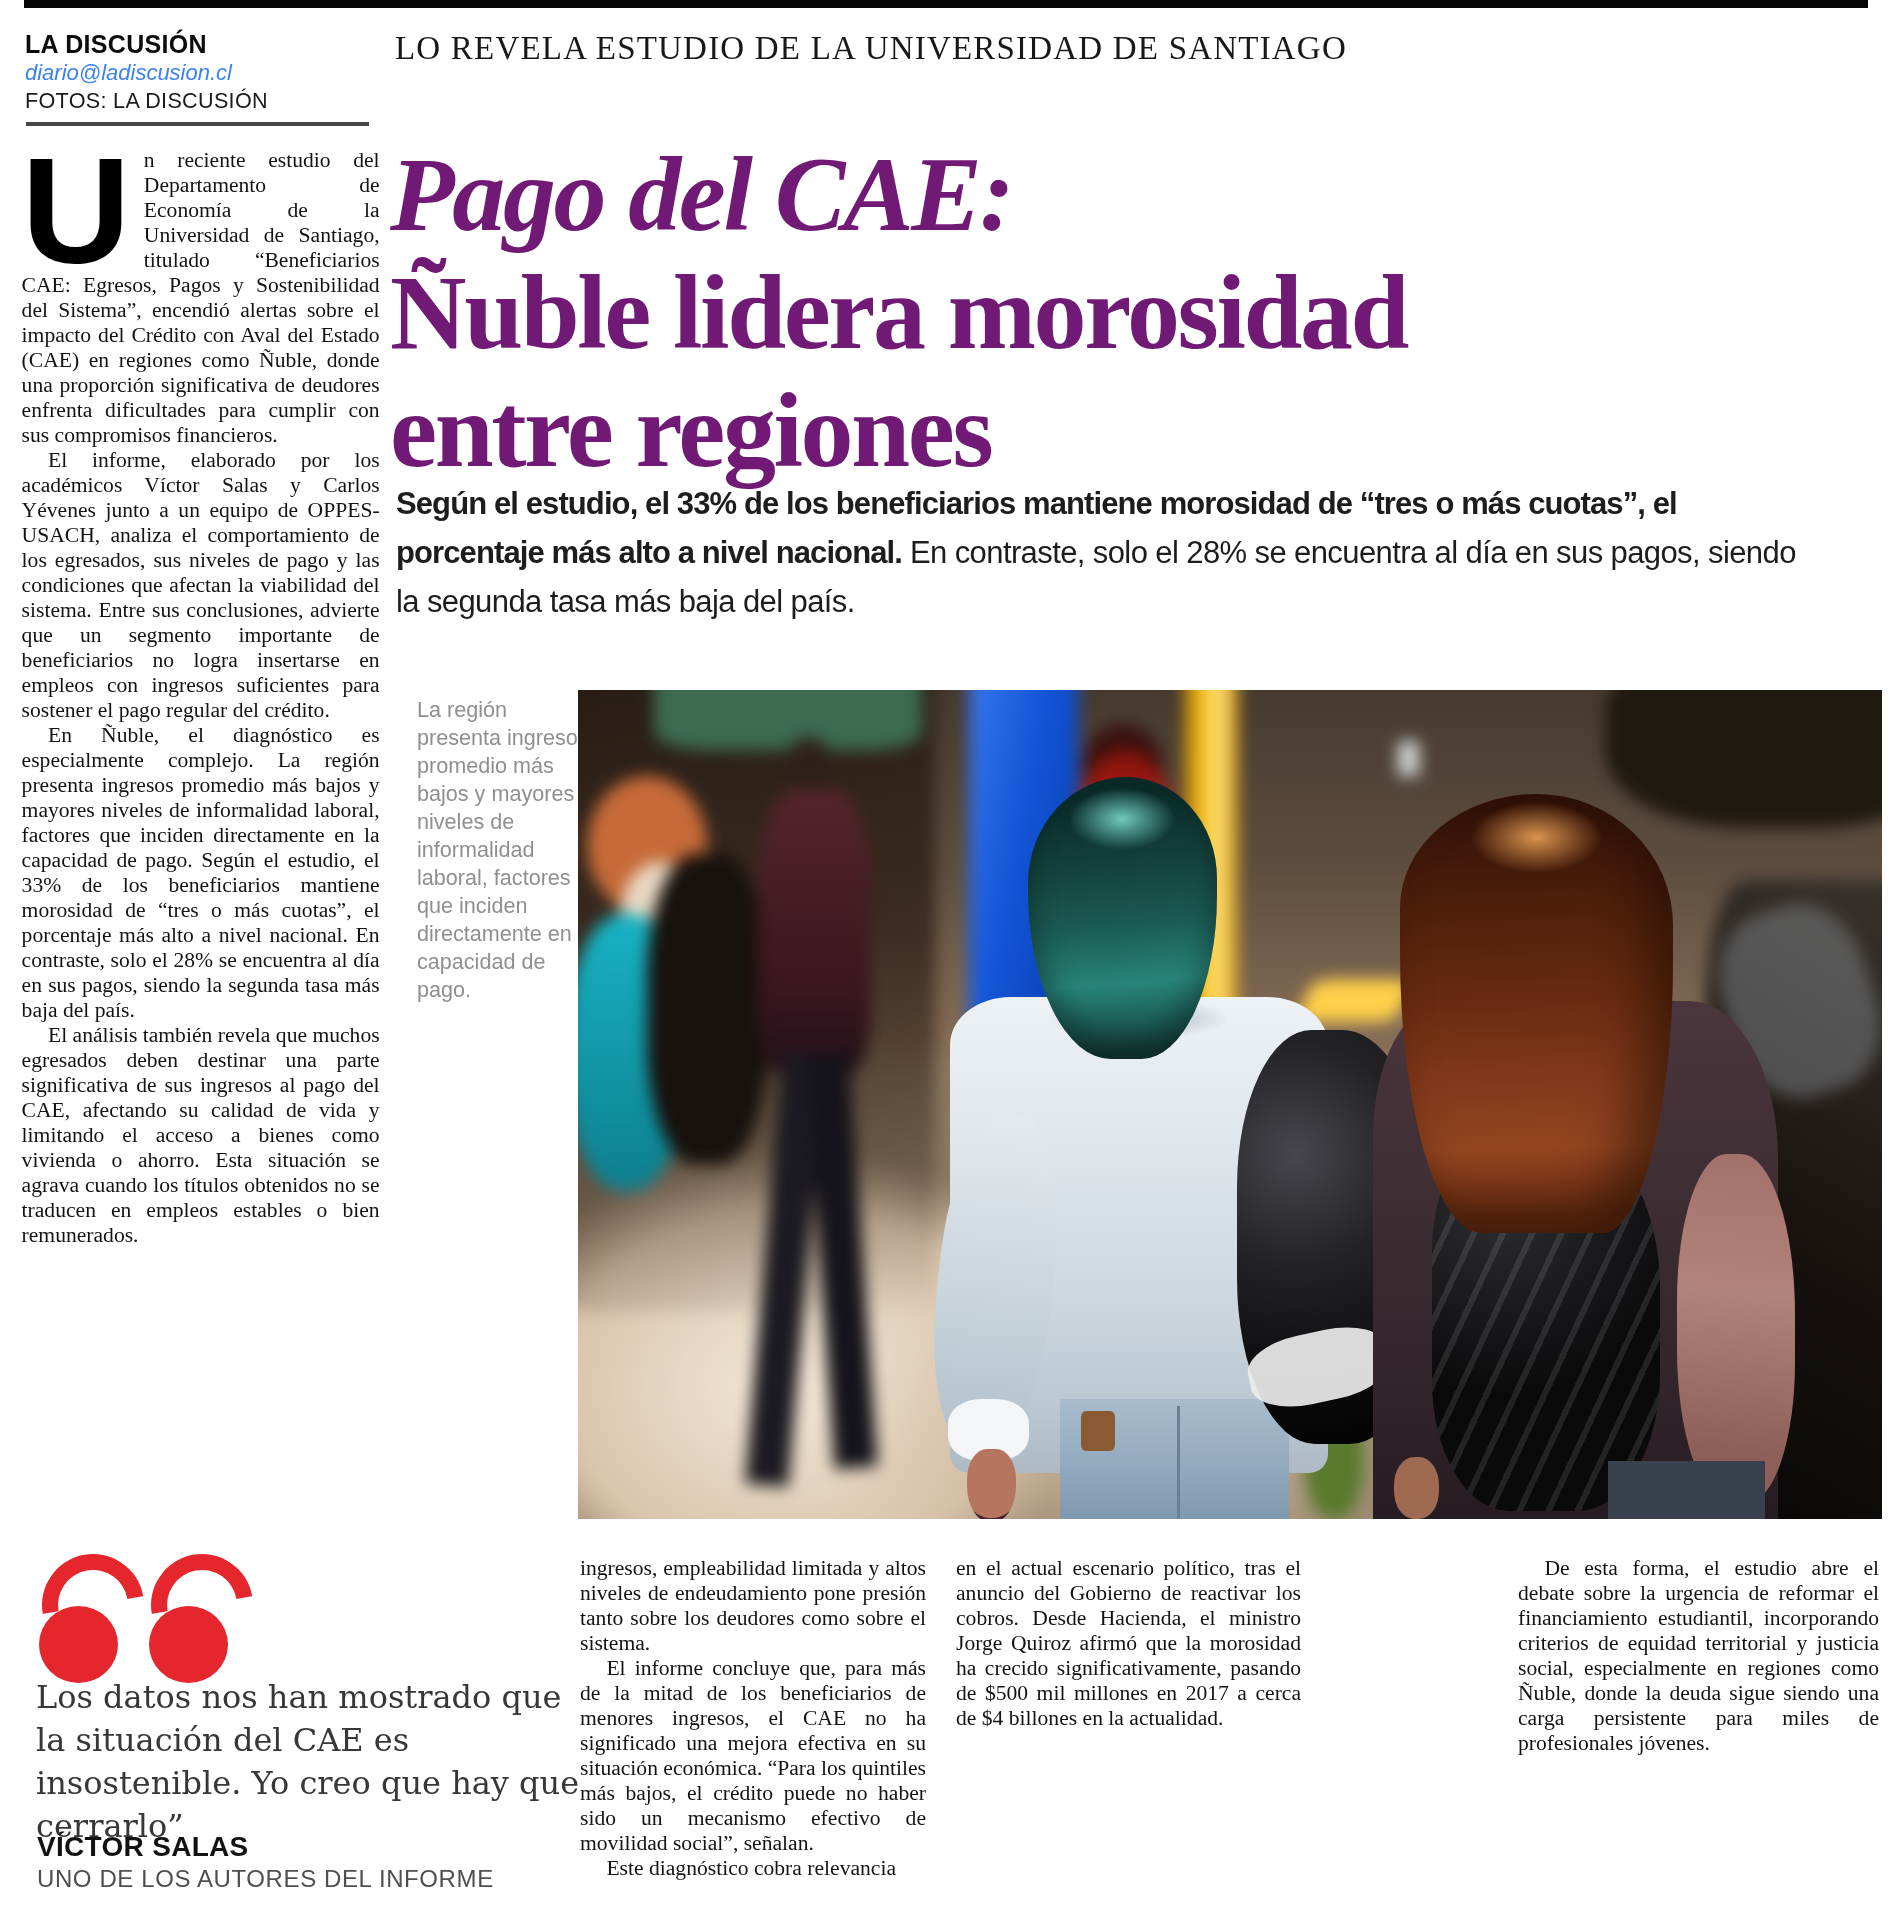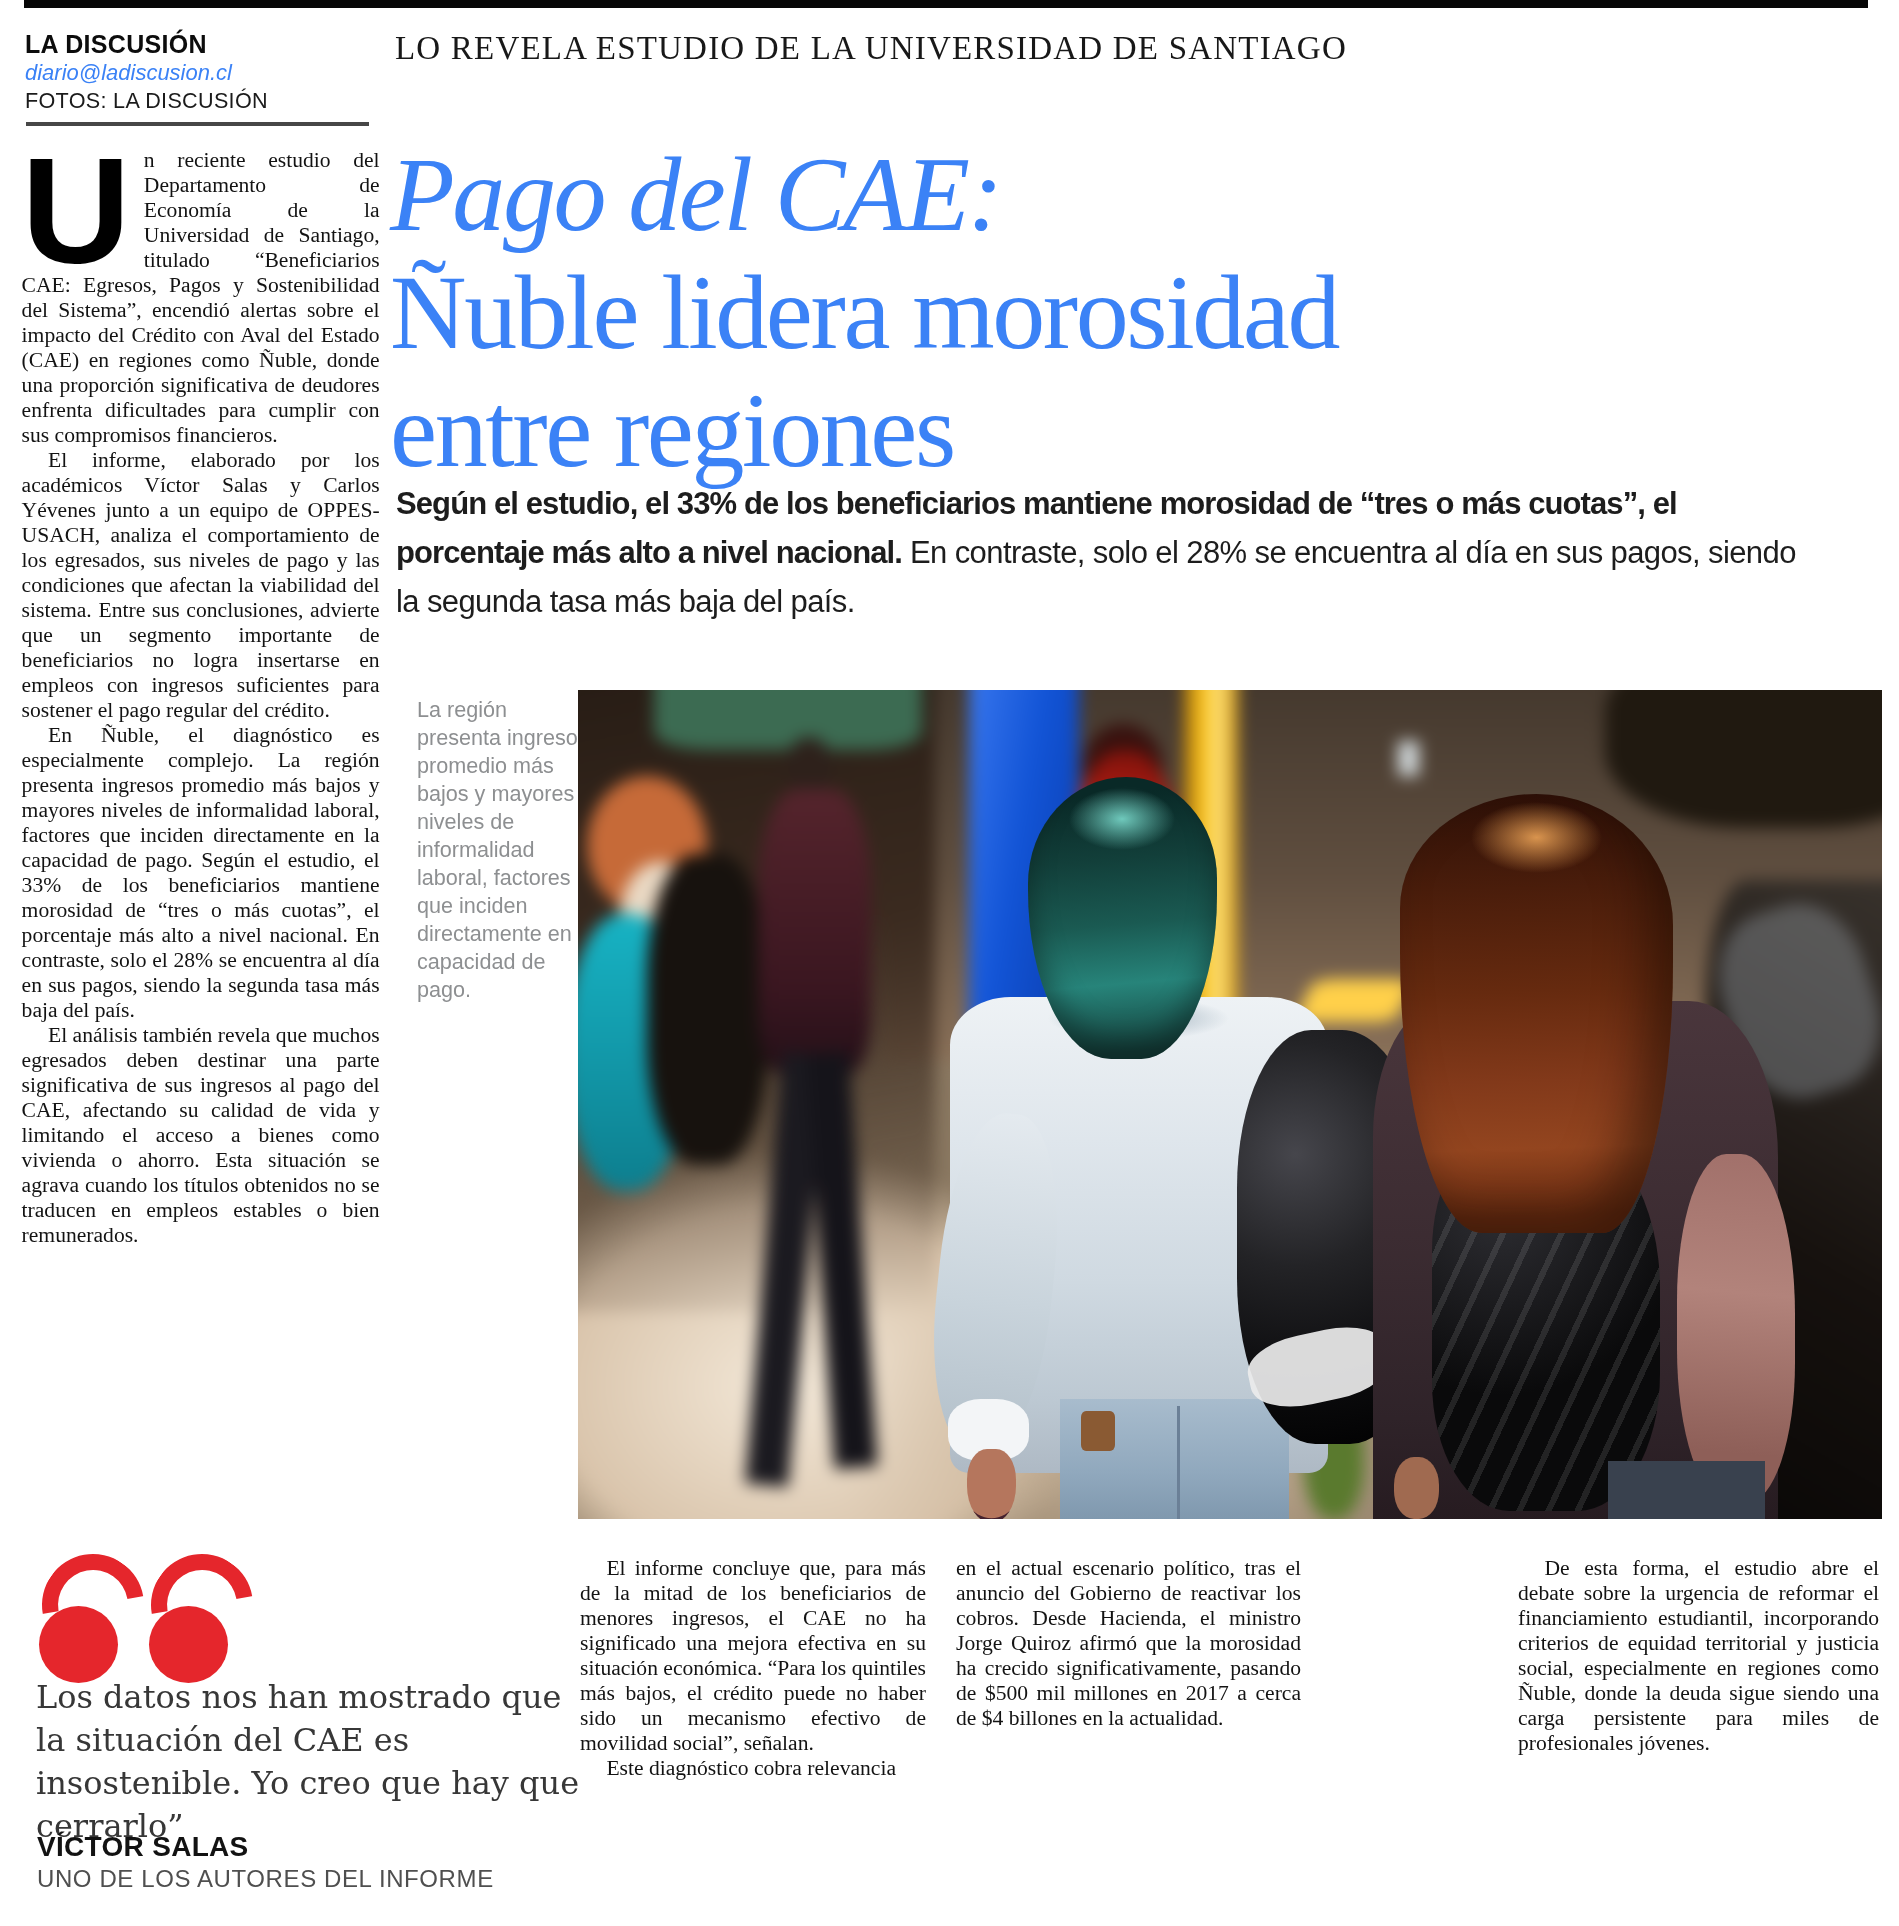--- a/index.html
+++ b/index.html
@@ -10,22 +10,22 @@
   
   .topbar{left:24px;top:0;width:1844px;height:7.8px;background:#070707;}
   .masthead{left:25px;top:29px;font-family:"Liberation Sans","DejaVu Sans",sans-serif;}
   .m-name{font-weight:700;font-size:25px;line-height:30px;letter-spacing:0.3px;color:#0c0c0c;}
   .m-mail{font-style:italic;font-size:22px;line-height:28px;color:#3b82f6;}
   .m-credit{font-size:21.6px;line-height:28px;letter-spacing:0.3px;color:#1b1b1b;}
   .rule{left:26.4px;top:122px;width:343px;height:3.6px;background:#474747;}
 
   .kicker{left:395px;top:30px;font-size:33px;letter-spacing:1.2px;color:#181818;white-space:nowrap;}
 
-  .headline{left:390px;top:136px;font-weight:400;font-size:106px;line-height:118px;
-            letter-spacing:-2.4px;color:#3b82f6;}
+  .headline{left:390px;top:136px;font-weight:700;font-size:106px;line-height:118px;
+            letter-spacing:-2.4px;color:#701a75;}
   .headline .hl-it{font-style:italic;}
 
   .lede{left:396px;top:479px;width:1417px;font-family:"Liberation Sans","DejaVu Sans",sans-serif;
         font-size:31px;line-height:49px;letter-spacing:-0.6px;color:#1d1d1d;}
   .lede b{font-weight:700;letter-spacing:-0.9px;}
 
   
   .leftcol{left:21.6px;top:148px;width:358px;font-size:21.6px;line-height:25px;text-align:justify;color:#131313;}
   .leftcol p{margin:0;}
   .leftcol p.ind{text-indent:26.4px;}
@@ -208,20 +208,21 @@
       <div class="packBstrap"></div>
       <div class="packB"></div>
       <div class="sleeveB"></div>
       <div class="jeansB"></div>
       <div class="handB"></div>
       <div class="hairB"></div>
     </div>
   </div>
 
   <div class="abs bcol bcol1">
+    <p>ingresos, empleabilidad limitada y altos niveles de endeudamiento pone presión tanto sobre los deudores como sobre el sistema.</p>
     <p class="ind">El informe concluye que, para más de la mitad de los beneficiarios de menores ingresos, el CAE no ha significado una mejora efectiva en su situación económica. “Para los quintiles más bajos, el crédito puede no haber sido un mecanismo efectivo de movilidad social”, señalan.</p>
     <p class="ind">Este diagnóstico cobra relevancia</p>
   </div>
   <div class="abs bcol bcol2">
     <p>en el actual escenario político, tras el anuncio del Gobierno de reactivar los cobros. Desde Hacienda, el ministro Jorge Quiroz afirmó que la morosidad ha crecido significativamente, pasando de $500 mil millones en 2017 a cerca de $4 billones en la actualidad.</p>
   </div>
   <div class="abs bcol bcol3">
     <p class="ind">De esta forma, el estudio abre el debate sobre la urgencia de reformar el financiamiento estudiantil, incorporando criterios de equidad territorial y justicia social, especialmente en regiones como Ñuble, donde la deuda sigue siendo una carga persistente para miles de profesionales jóvenes.</p>
   </div>
 

